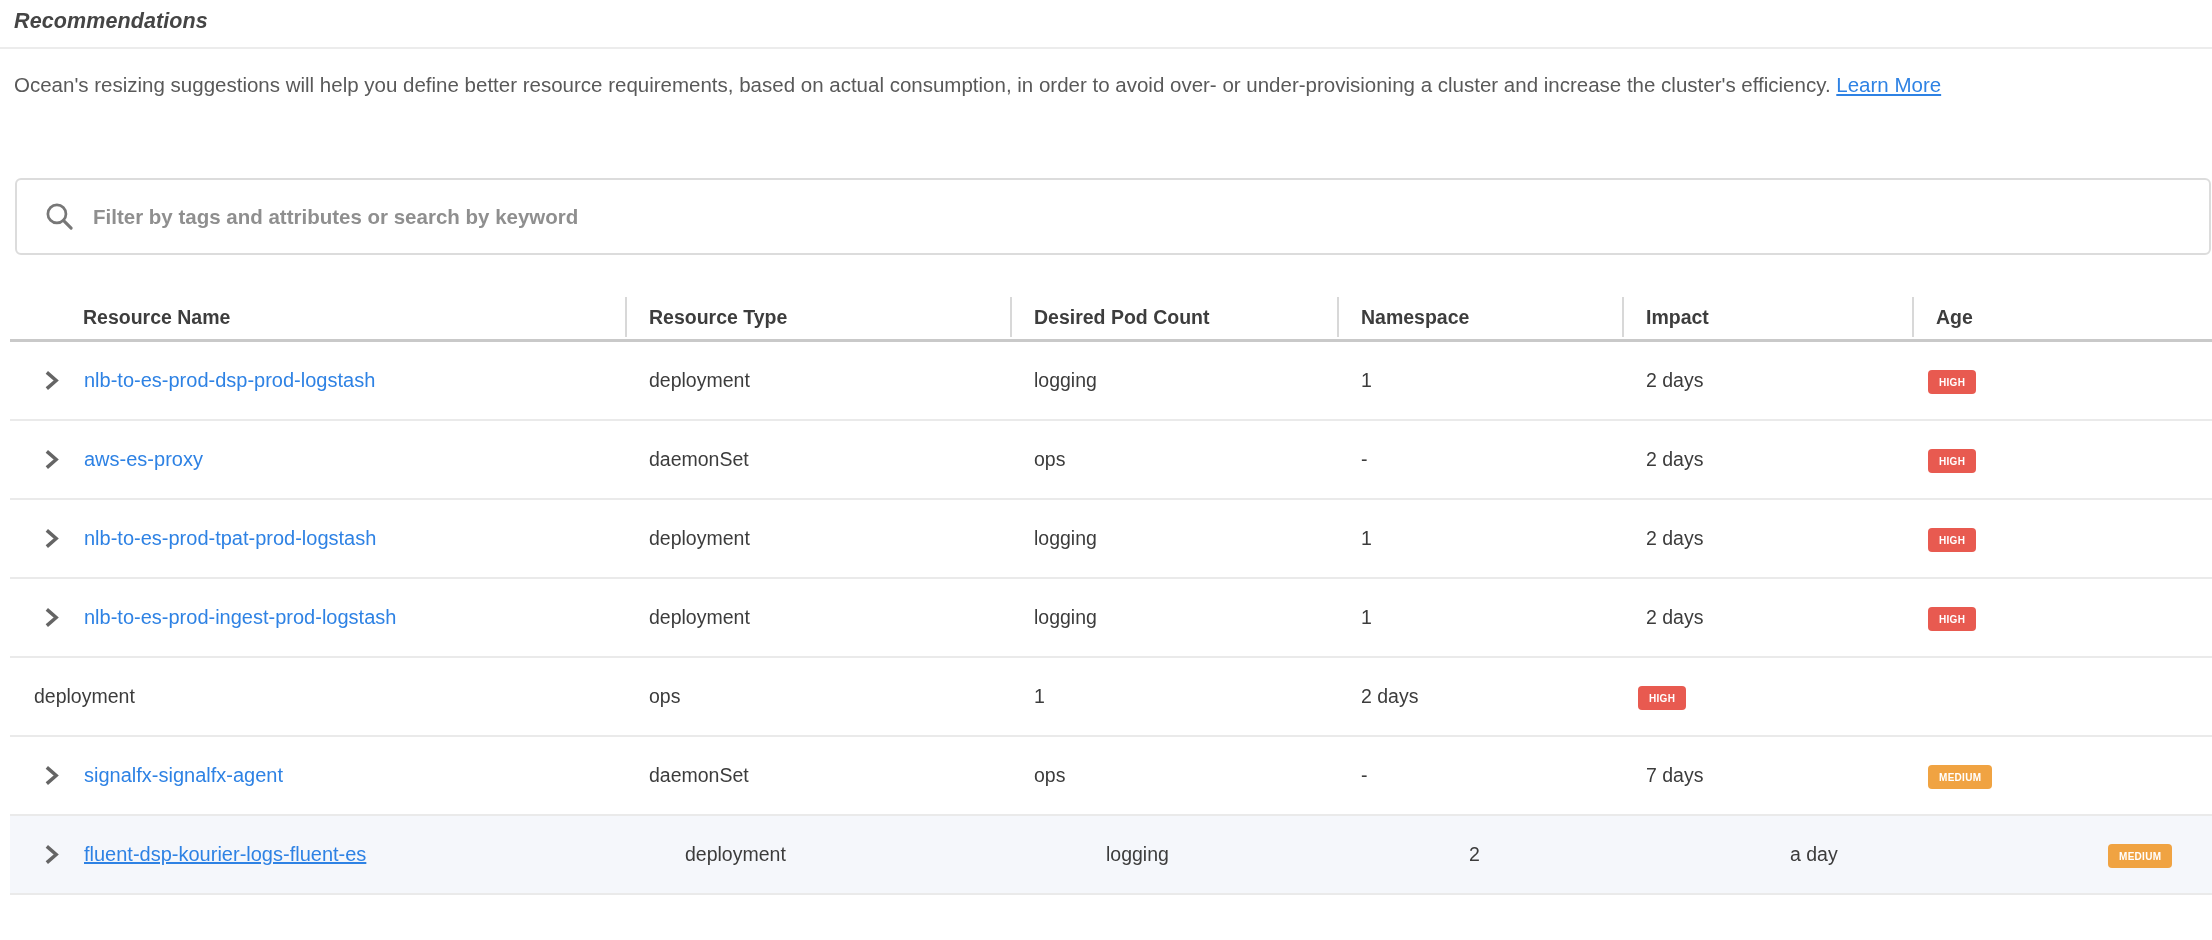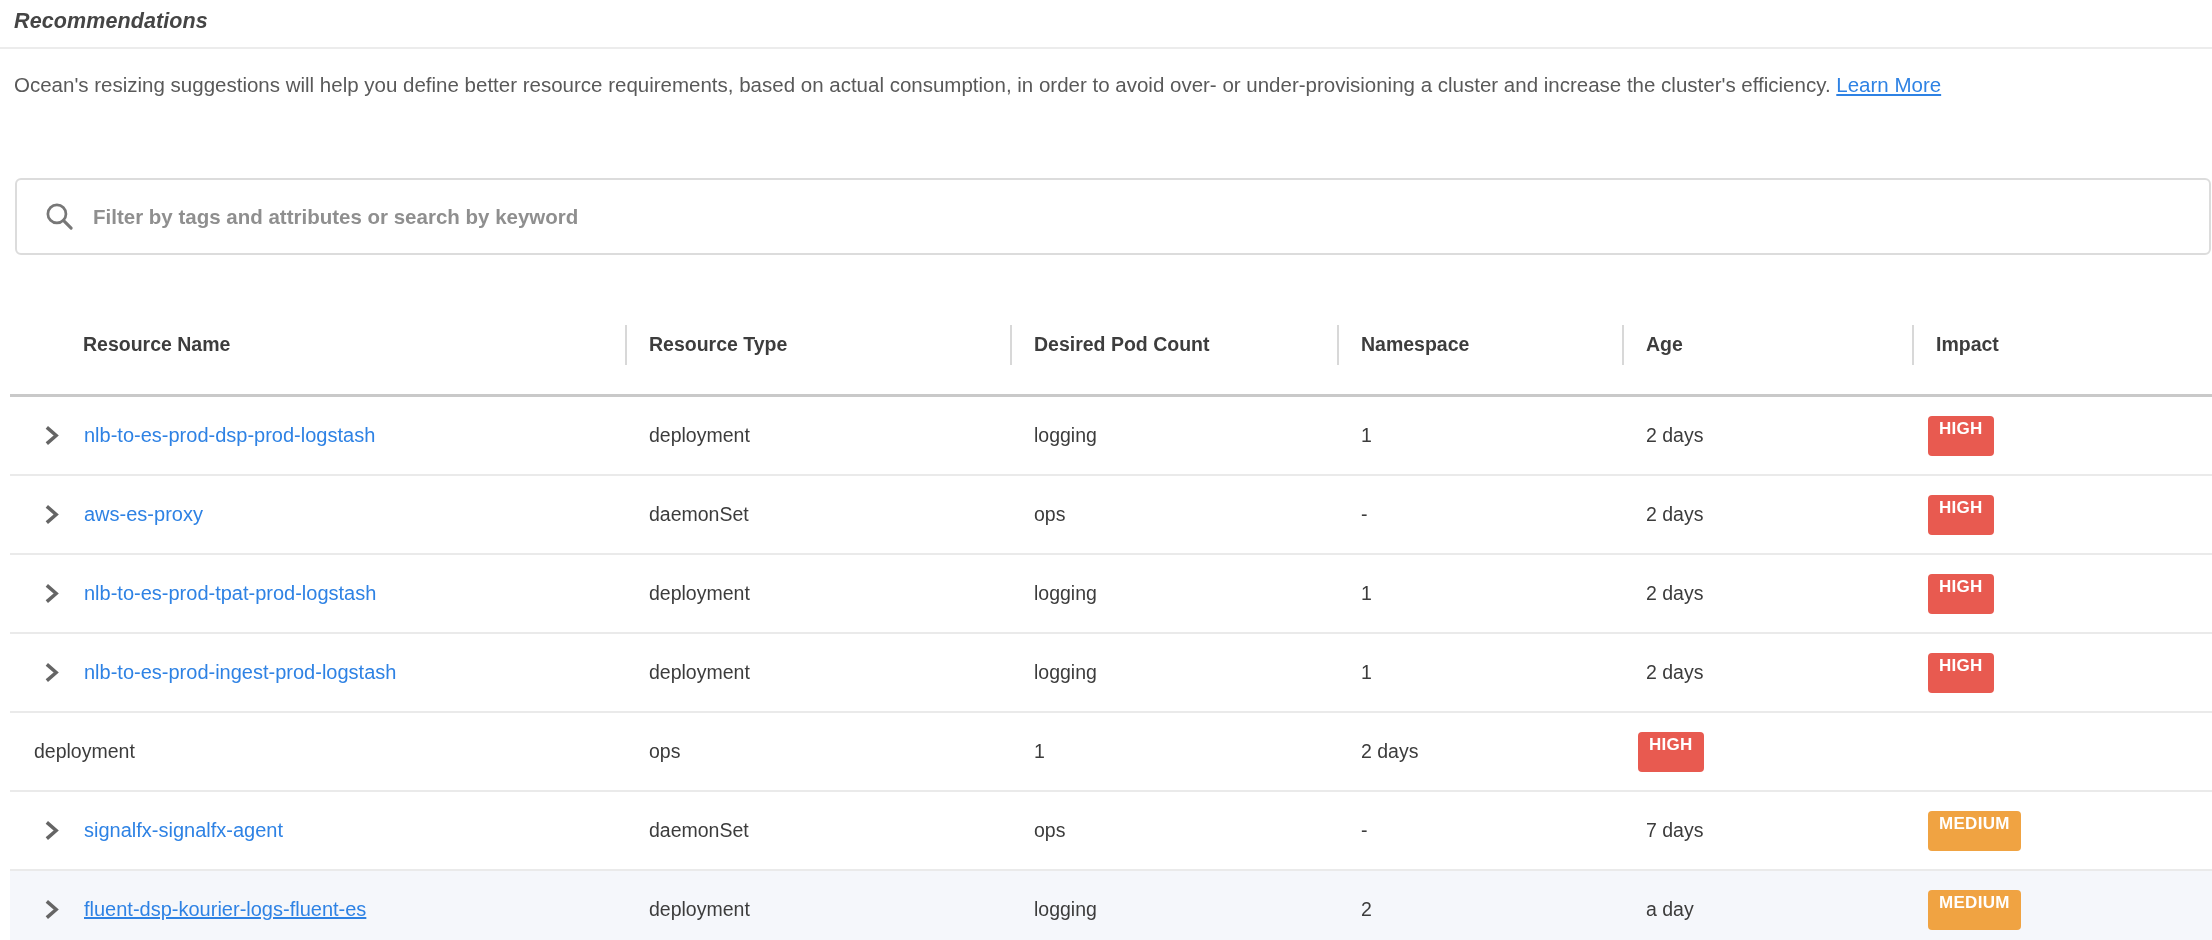--- a/index.html
+++ b/index.html
@@ -57,21 +57,21 @@
 
   
   .table { margin-left: 10px; }
   .thead, .trow {
     display: grid;
     grid-template-columns: 615px 385px 327px 285px 290px auto;
     align-items: center;
   }
   .thead {
     padding-top: 40px;
-    height: 142px;
+    height: 87px;
     border-bottom: 3px solid #c9c9c9;
     font-weight: 700; font-size: 19.5px; color: #3d3d3d;
   }
   .thead .hcell { position: relative; padding-left: 24px; height: 100%; display: flex; align-items: center; }
   .thead .hcell:first-child { padding-left: 73px; }
   .thead .hcell + .hcell::before {
     content: ""; position: absolute; left: 0; top: 50%; transform: translateY(-50%);
     width: 2px; height: 40px; background: #d8d8d8;
   }
 
@@ -87,22 +87,22 @@
     color: var(--link-color, #2e82e4);
     text-decoration: none; cursor: pointer;
     font-size: 20px;
   }
   .trow.highlighted .res-link { text-decoration: underline; }
 
   .impact-cell { padding-left: 16px; }
   .badge {
     display: inline-block;
     color: #ffffff;
-    font-size: 17px; font-weight: 700; letter-spacing: 0.3px;
-    padding: 4px 11px 18px 11px;
+    font-size: 10px; font-weight: 700; letter-spacing: 0.3px;
+    padding: 4px 11px 2px 11px;
     border-radius: 4px;
     line-height: 18px;
     text-align: center;
   }
 </style>
 </head>
 <body>
 
 <div class="page">
 
@@ -124,22 +124,22 @@
     </span>
     <input type="text" placeholder="Filter by tags and attributes or search by keyword" style="">
   </div>
 
   <div class="table">
     <div class="thead">
       <div class="hcell">Resource Name</div>
       <div class="hcell">Resource Type</div>
       <div class="hcell">Desired Pod Count</div>
       <div class="hcell">Namespace</div>
+      <div class="hcell">Impact</div>
       <div class="hcell">Age</div>
-      <div class="hcell">Impact</div>
     </div>
     <div class="tbody" id="tbody">
   <div class="trow">
     <div class="cell name-cell">
       <span class="chev">
         <svg width="17" height="21" viewBox="0 0 14 18">
           <polyline points="3,2 11,9 3,16" fill="none" stroke="#656565" stroke-width="3"></polyline>
         </svg>
       </span>
       <a class="res-link">nlb-to-es-prod-dsp-prod-logstash</a>
@@ -228,21 +228,21 @@
     </div>
     <div class="cell">daemonSet</div>
     <div class="cell">ops</div>
     <div class="cell">-</div>
     <div class="cell">7 days</div>
     <div class="cell impact-cell">
       <span class="badge" style="background: rgb(240, 163, 66);">MEDIUM</span>
     </div>
   </div>
 
-  <div class="trow highlighted" style="background: rgb(245, 247, 251);">
+  <div class="trow highlighted" style="background: rgb(245, 247, 251); gap: 36px;">
     <div class="cell name-cell">
       <span class="chev">
         <svg width="17" height="21" viewBox="0 0 14 18">
           <polyline points="3,2 11,9 3,16" fill="none" stroke="#656565" stroke-width="3"></polyline>
         </svg>
       </span>
       <a class="res-link">fluent-dsp-kourier-logs-fluent-es</a>
     </div>
     <div class="cell">deployment</div>
     <div class="cell">logging</div>

